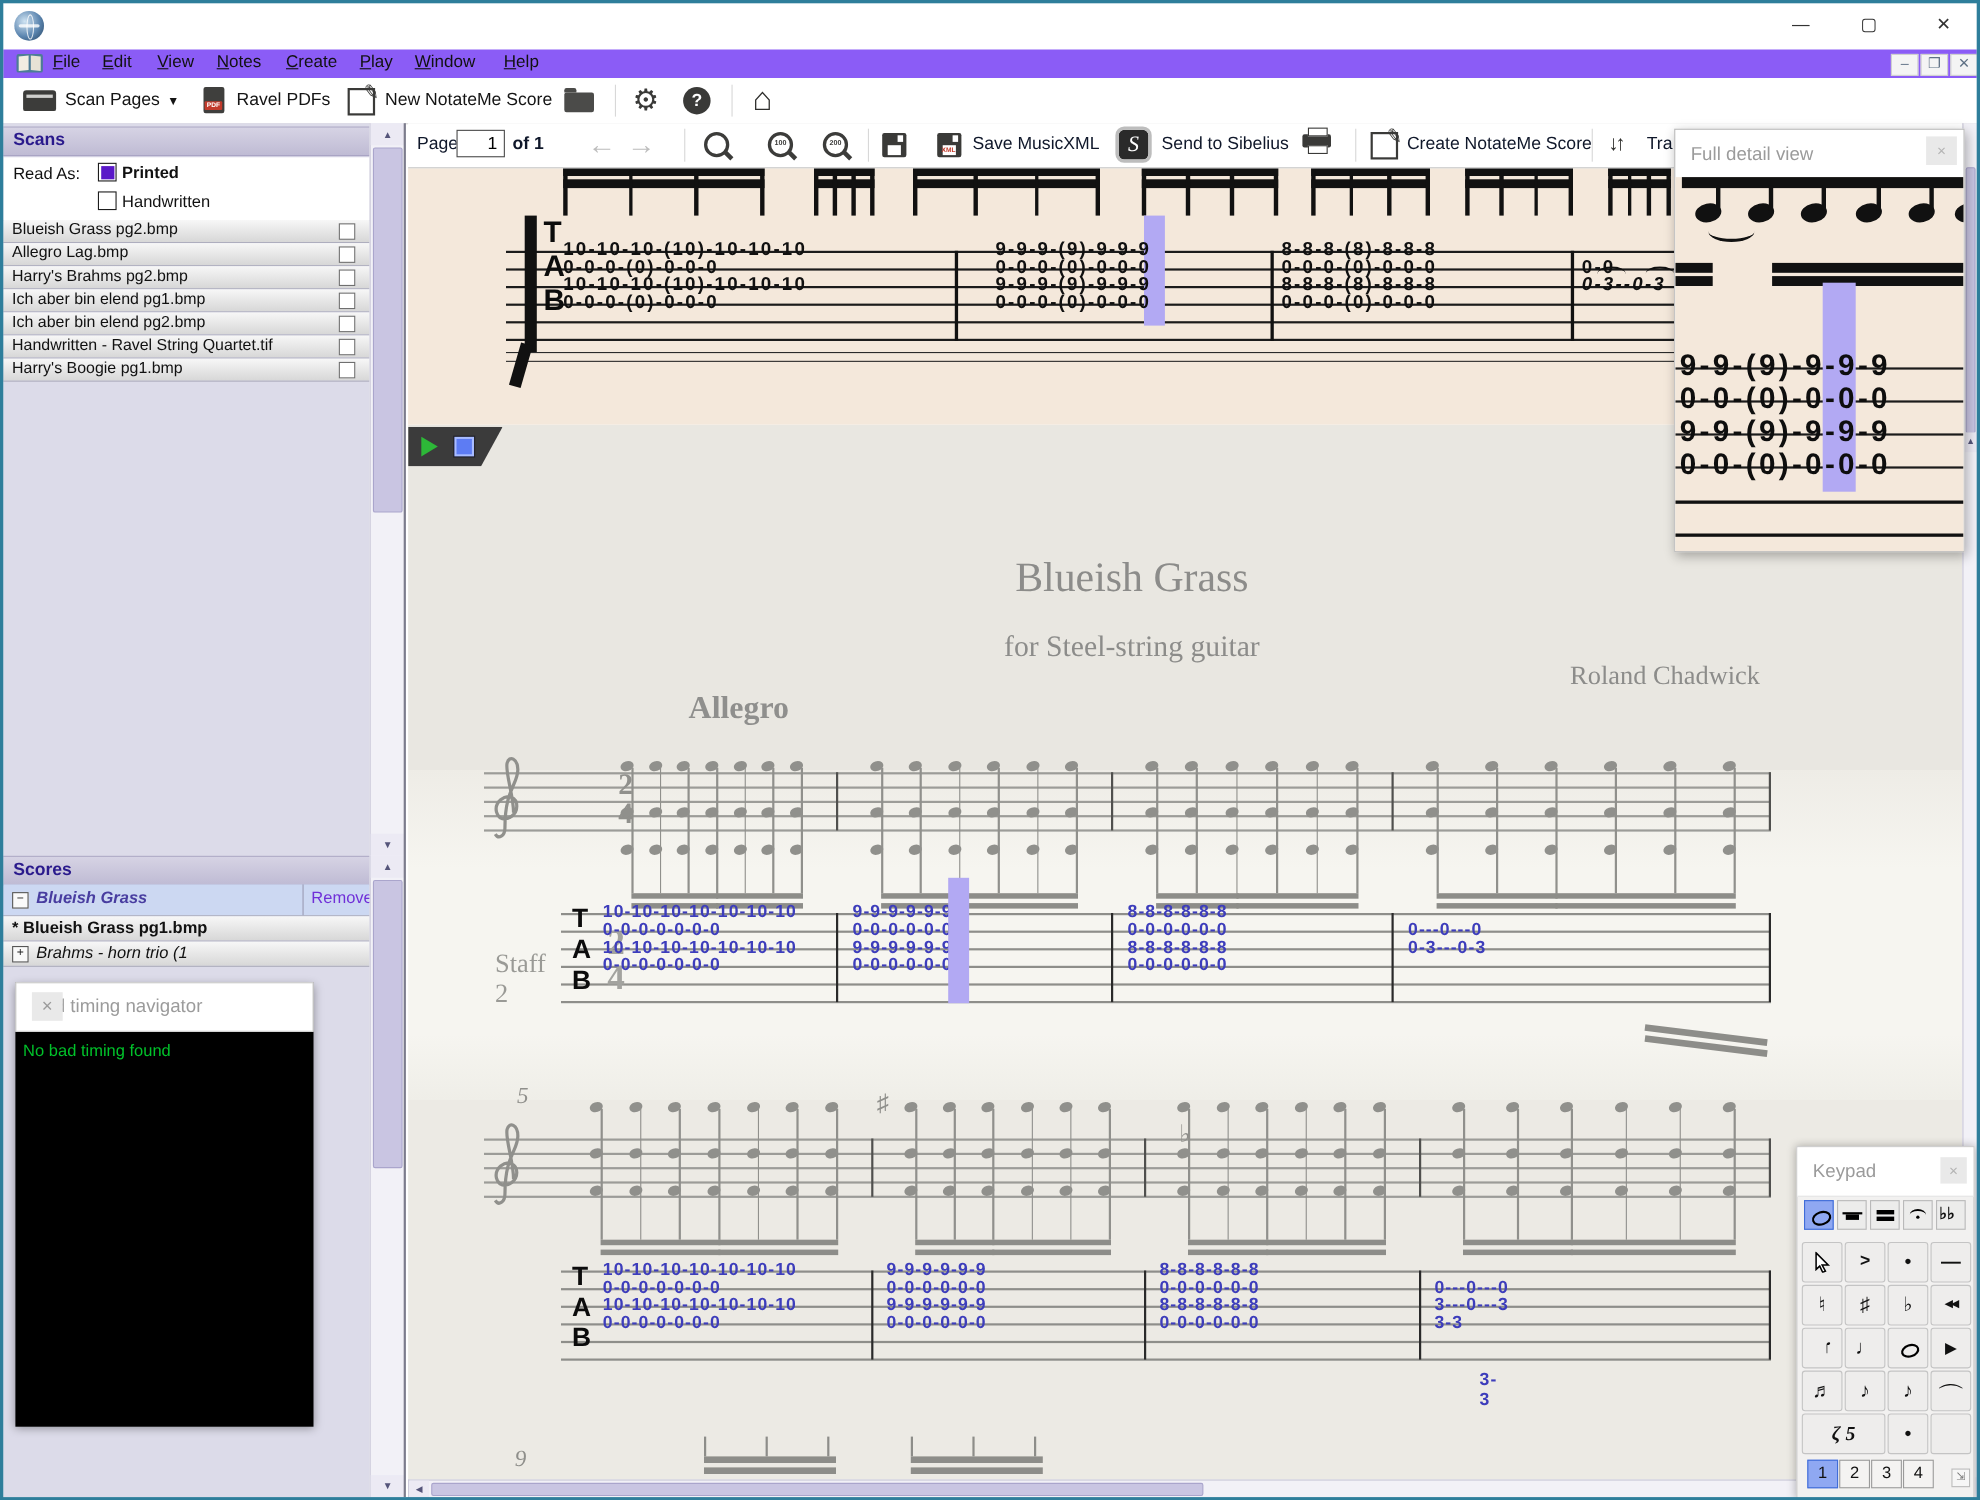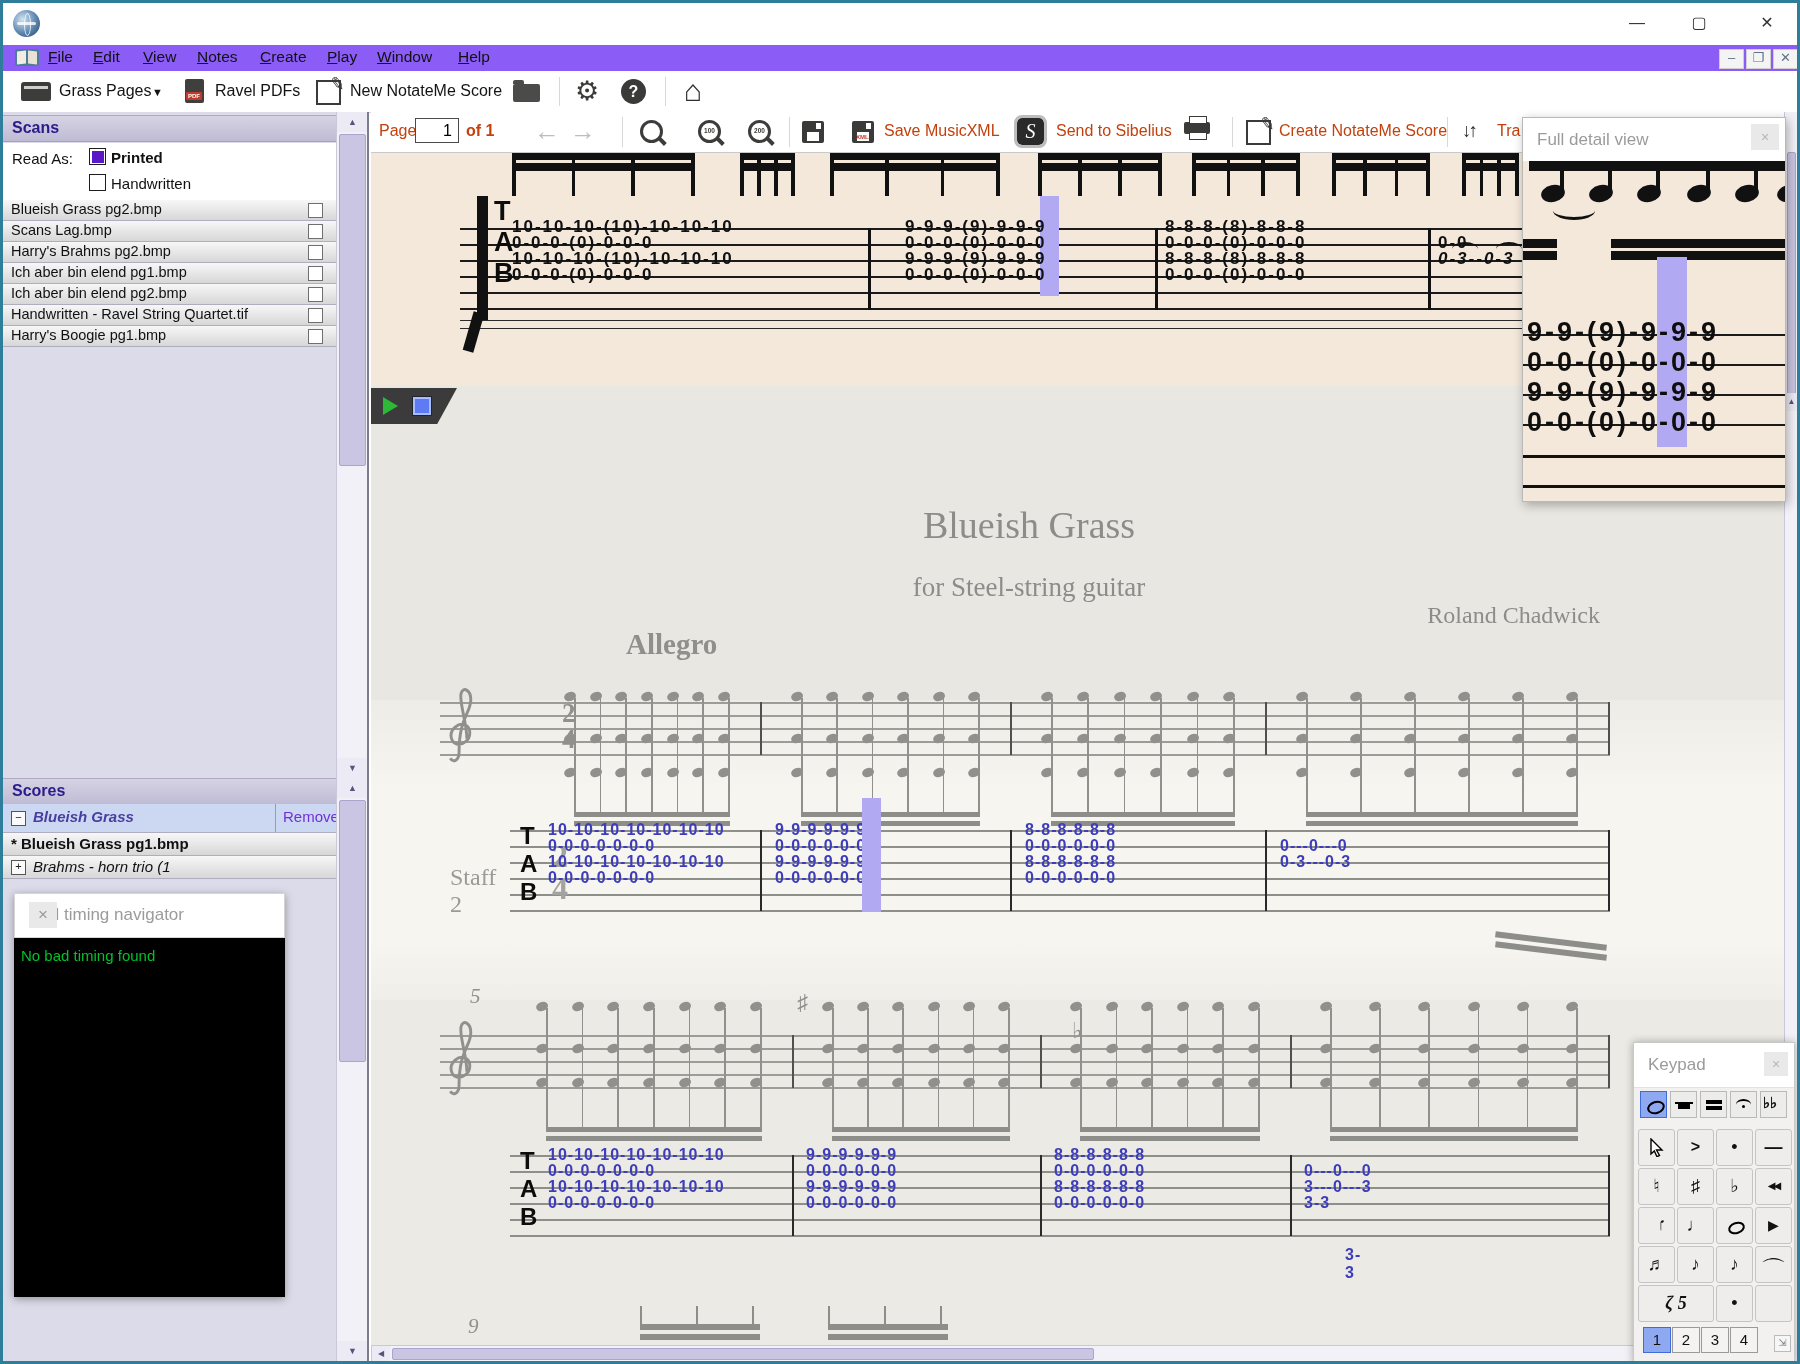--- a/index.html
+++ b/index.html
@@ -79,21 +79,21 @@
     box-shadow:0 2px 8px rgba(0,0,0,.35);background:#000;}
   .badtiming .bt-title{position:absolute;left:0;top:0;width:100%;height:45px;background:#fff;border:1px solid #d5d5d5;box-sizing:border-box;}
   .bt-title span{position:absolute;left:14px;top:11px;font-size:17px;color:#9b9b9b;}
   .panel-x{position:absolute;background:#e9e9e9;color:#b5b5b5;text-align:center;font-size:14px;}
   .bt-msg{position:absolute;left:7px;top:54px;font-size:15px;color:#00c22a;}
 
   
   .main-divider{position:absolute;left:367px;top:112px;width:2px;bottom:3px;background:#7c7c8c;z-index:3;}
   .page-toolbar{position:absolute;left:371px;top:112px;width:1413px;height:40px;background:#fff;
     border-bottom:1px solid #c9c9c9;font-size:16px;z-index:4;}
-  .pt-label{position:absolute;top:10px;color:#c2410c;white-space:nowrap;}
+  .pt-label{position:absolute;top:10px;color:#0f172a;white-space:nowrap;}
   .page-input{position:absolute;left:44px;top:6px;width:44px;height:25px;border:1.3px solid #4a4a4a;background:#fff;
     font-size:16px;text-align:right;padding:0 6px 0 0;box-sizing:border-box;font-family:"Liberation Sans",sans-serif;}
 
   .scan-strip{position:absolute;left:371px;top:152px;width:1413px;height:234px;background:#f4e8db;overflow:hidden;z-index:2;}
   .playbar{position:absolute;left:371px;top:388px;width:86px;height:36px;background:#3b3b3b;z-index:5;
     clip-path:polygon(0 0,100% 0,77% 100%,0 100%);}
   .play-tri{position:absolute;left:12px;top:9px;width:0;height:0;border-left:15px solid #2db838;
     border-top:9px solid transparent;border-bottom:9px solid transparent;}
   .stop-sq{position:absolute;left:42px;top:9px;width:14px;height:14px;background:#5d7cf3;border:2.5px solid #a9bcff;outline:1px solid #23232a;}
 
@@ -145,21 +145,21 @@
         <span class="menu-item" style="position: absolute; left: 374px; top: 3px;"><u>W</u>indow</span>
         <span class="menu-item" style="position: absolute; left: 455px; top: 3px;"><u>H</u>elp</span>
       </div>
     <div class="mdi-btn" style="left:1716px;">–</div>
     <div class="mdi-btn" style="left:1743px;">❐</div>
     <div class="mdi-btn" style="left:1770px;">✕</div>
   </div>
 
   <div class="toolbar">
     <span class="icon-scanner" style="left:18px;top:11px;"></span>
-    <span class="tb-label" style="left:56px;">Grass Pages</span>
+    <span class="tb-label" style="left:56px;">Scan Pages</span>
     <span class="tb-label" style="left:149px;font-size:11px;top:15px;">▼</span>
     <span class="icon-pdf" style="left:182px;top:8px;"></span>
     <span class="tb-label" style="left:212px;">Ravel PDFs</span>
     <span class="icon-notate" style="left:313px;top:9px;"></span>
     <span class="tb-label" style="left:347px;">New NotateMe Score</span>
     <span class="icon-folder" style="left:510px;top:13px;"></span>
     <span class="vsep" style="left:556px;top:6px;height:29px;"></span>
     <span class="icon-gear" style="left:572px;top:7px;">⚙</span>
     <span class="icon-help" style="left:618px;top:8px;">?</span>
     <span class="vsep" style="left:662px;top:6px;height:29px;"></span>
@@ -176,21 +176,21 @@
       <span style="position:absolute;left:108px;top:6px;font-size:15px;font-weight:bold;">Printed</span>
       <span class="cb" style="left:86px;top:31px;"></span>
       <span style="position:absolute;left:108px;top:32px;font-size:15px;">Handwritten</span>
     </div>
     <div id="scan-files">
         <div class="file-row" style="position: absolute; left: 0px; top: 88px; width: 333px; height: 20px;">
           <span>Blueish Grass pg2.bmp</span>
           <div class="row-cb" style="position: absolute;"></div>
         </div>
         <div class="file-row" style="position: absolute; left: 0px; top: 109px; width: 333px; height: 20px;">
-          <span>Scans Lag.bmp</span>
+          <span>Allegro Lag.bmp</span>
           <div class="row-cb" style="position: absolute;"></div>
         </div>
         <div class="file-row" style="position: absolute; left: 0px; top: 130px; width: 333px; height: 20px;">
           <span>Harry's Brahms pg2.bmp</span>
           <div class="row-cb" style="position: absolute;"></div>
         </div>
         <div class="file-row" style="position: absolute; left: 0px; top: 151px; width: 333px; height: 20px;">
           <span>Ich aber bin elend pg1.bmp</span>
           <div class="row-cb" style="position: absolute;"></div>
         </div>

